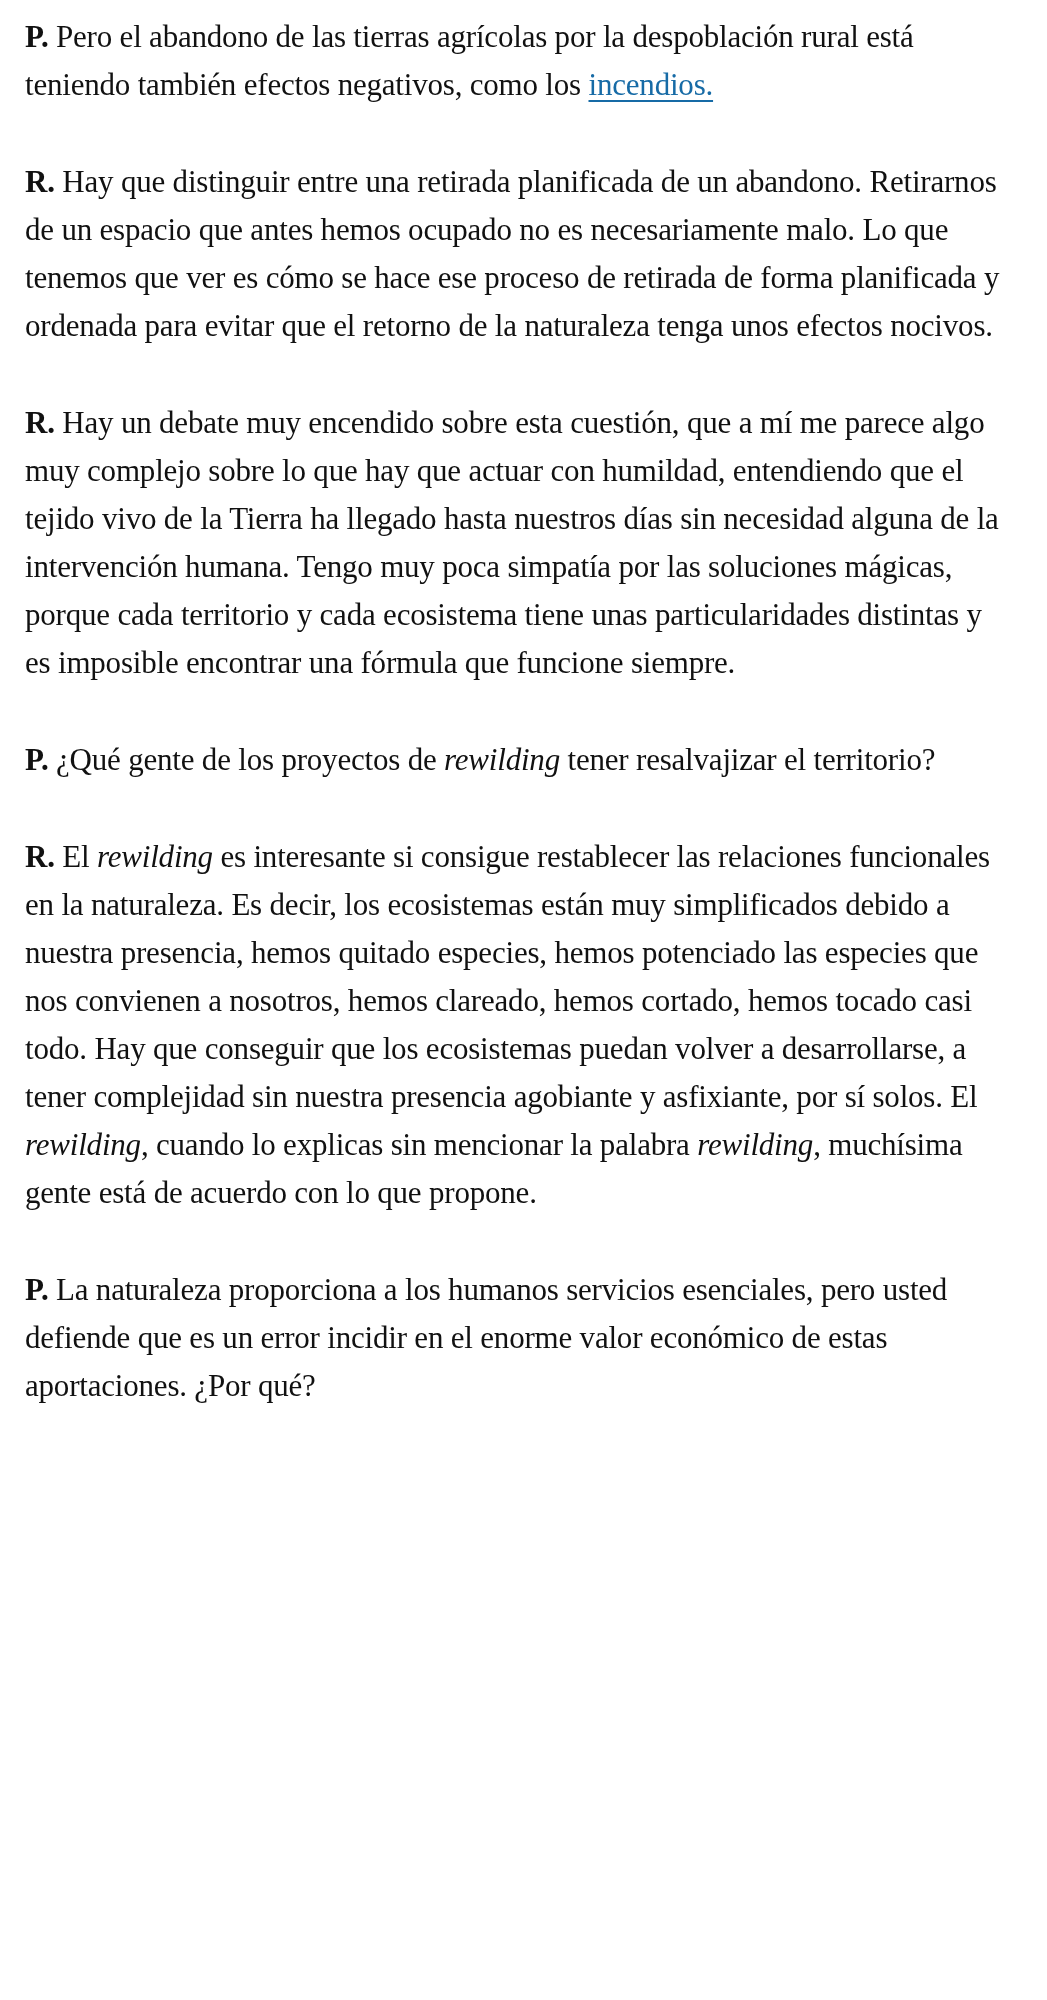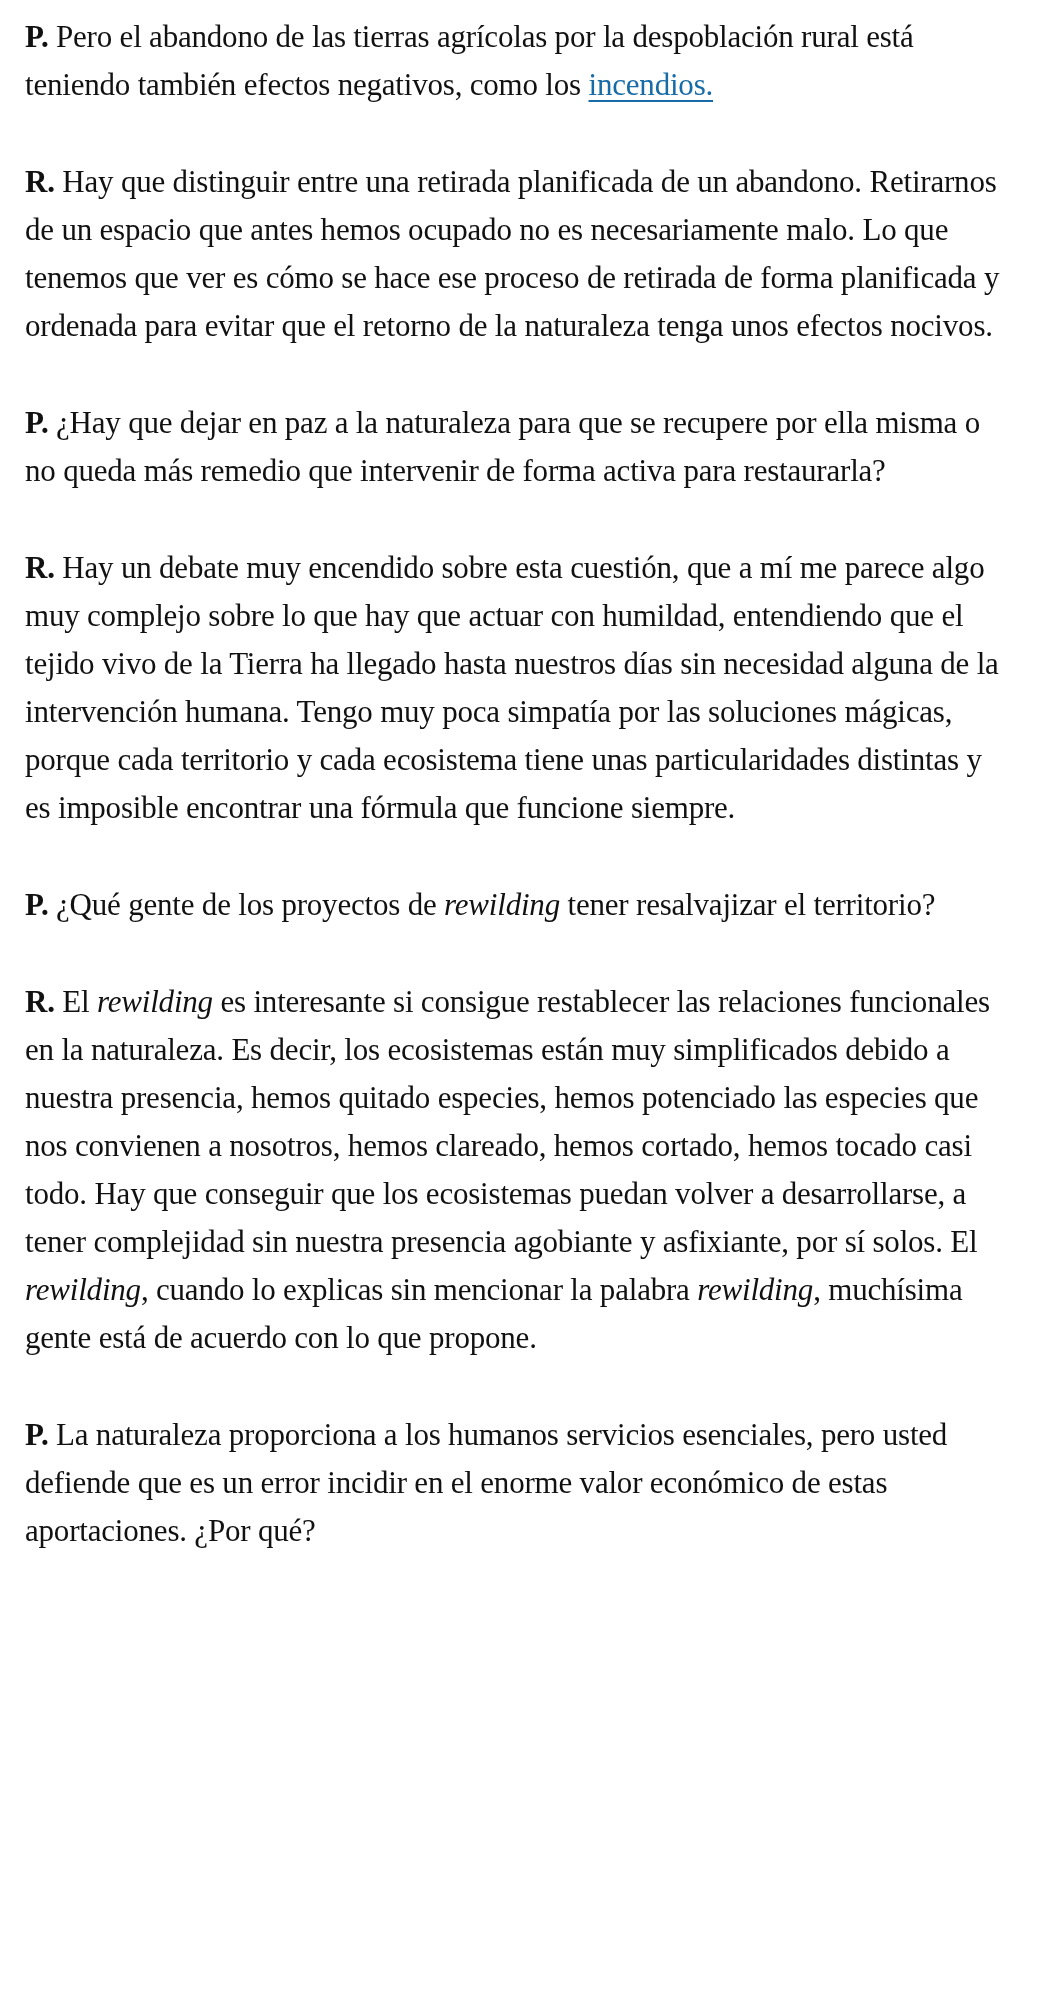--- a/index.html
+++ b/index.html
@@ -43,19 +43,18 @@
     cursor: pointer;
   }
 </style>
 </head>
 <body>
 
 <div class="page">
   <article class="article-body" id="article-body">
       <p><strong class="speaker">P.</strong><span> Pero el abandono de las tierras agrícolas por la despoblación rural está teniendo también efectos negativos, como los </span><a class="body-link" href="#">incendios.</a></p>
       <p><strong class="speaker">R.</strong><span> Hay que distinguir entre una retirada planificada de un abandono. Retirarnos de un espacio que antes hemos ocupado no es necesariamente malo. Lo que tenemos que ver es cómo se hace ese proceso de retirada de forma planificada y ordenada para evitar que el retorno de la naturaleza tenga unos efectos nocivos.</span></p>
-      <p><strong class="speaker">P.</strong><span> ¿Hay que dejar en paz a la naturaleza para que se recupere por ella misma o no queda más remedio que intervenir de forma activa para restaurarla?</span></p>
       <p><strong class="speaker">R.</strong><span> Hay un debate muy encendido sobre esta cuestión, que a mí me parece algo muy complejo sobre lo que hay que actuar con humildad, entendiendo que el tejido vivo de la Tierra ha llegado hasta nuestros días sin necesidad alguna de la intervención humana. Tengo muy poca simpatía por las soluciones mágicas, porque cada territorio y cada ecosistema tiene unas particularidades distintas y es imposible encontrar una fórmula que funcione siempre.</span></p>
       <p><strong class="speaker">P.</strong><span> ¿Qué gente de los proyectos de </span><em class="foreign">rewilding</em><span> tener resalvajizar el territorio?</span></p>
       <p><strong class="speaker">R.</strong><span> El </span><em class="foreign">rewilding</em><span> es interesante si consigue restablecer las relaciones funcionales en la naturaleza. Es decir, los ecosistemas están muy simplificados debido a nuestra presencia, hemos quitado especies, hemos potenciado las especies que nos convienen a nosotros, hemos clareado, hemos cortado, hemos tocado casi todo. Hay que conseguir que los ecosistemas puedan volver a desarrollarse, a tener complejidad sin nuestra presencia agobiante y asfixiante, por sí solos. El </span><em class="foreign">rewilding</em><span>, cuando lo explicas sin mencionar la palabra </span><em class="foreign">rewilding</em><span>, muchísima gente está de acuerdo con lo que propone.</span></p>
       <p><strong class="speaker">P.</strong><span> La naturaleza proporciona a los humanos servicios esenciales, pero usted defiende que es un error incidir en el enorme valor económico de estas aportaciones. ¿Por qué?</span></p>
     </article>
 </div>
 
 </body></html>

